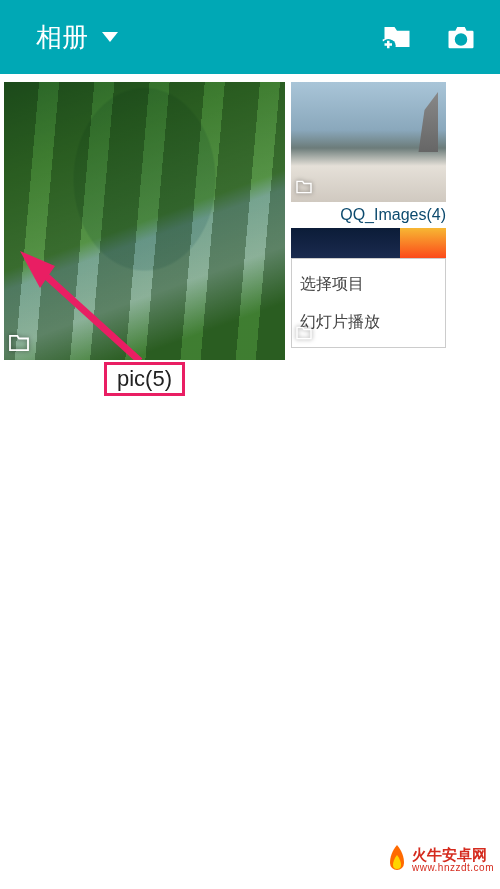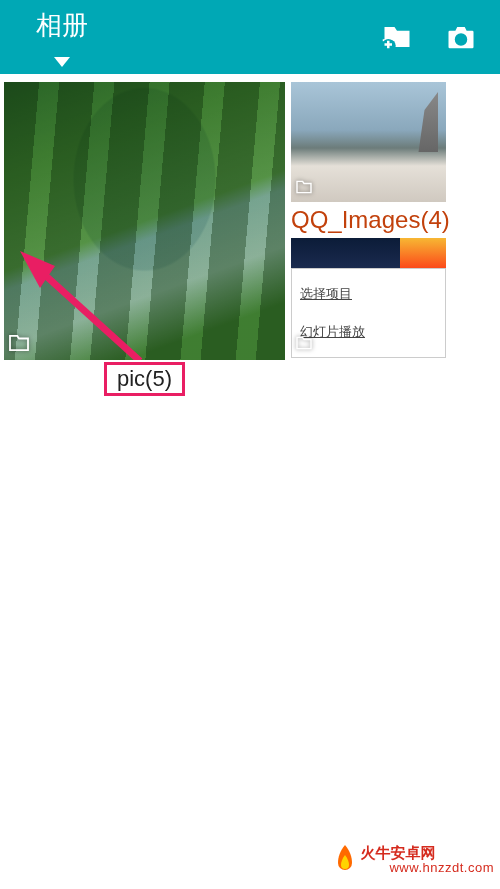--- a/index.html
+++ b/index.html
@@ -1,18 +1,18 @@
 <!DOCTYPE html>
 <html><head>
   <meta charset="utf-8">
   <style>
     * { margin: 0; padding: 0; box-sizing: border-box; }
     body { width: 500px; height: 889px; font-family: sans-serif; background: #fff; position: relative; overflow: hidden; }
     .header { background: #00a8b5; height: 74px; display: flex; align-items: center; padding: 0 16px; }
-    .title-wrap { display: flex; align-items: center; gap: 14px; color: #fff; font-size: 26px; padding-left: 20px; flex-direction: column; }
+    .title-wrap { display: flex; align-items: center; gap: 14px; color: #fff; font-size: 26px; padding-left: 20px; }
     .dropdown-icon { width: 0; height: 0; border-left: 8px solid transparent; border-right: 8px solid transparent; border-top: 10px solid #fff; }
     .header-right { margin-left: auto; display: flex; align-items: center; gap: 34px; padding-right: 8px; }
     .add-folder-icon svg, .camera-icon svg { fill: #fff; display: block; }
     .content { display: flex; padding: 8px 4px; gap: 6px; }
     .col-left { width: 281px; }
     .col-right { width: 155px; display: flex; flex-direction: column; gap: 2px; }
     .thumb { position: relative; background: #ccc; overflow: hidden; }
     .thumb .folder-overlay { position: absolute; left: 4px; bottom: 4px; }
     .folder-overlay svg { fill: #fff; filter: drop-shadow(0 0 2px rgba(0,0,0,0.5)); }
     .thumb-main { height: 278px; background: linear-gradient(160deg, #3a7a3a 0%, #5a9a4a 25%, #7ab46a 50%, #aac9db 55%, #c8d9e8 70%, #5a9a4a 85%); }
@@ -20,26 +20,26 @@
     .arrow-annot { position: absolute; left: 6px; bottom: -6px; width: 140px; height: 120px; pointer-events: none; }
     .label-row { display: flex; align-items: center; justify-content: center; margin-top: 4px; height: 30px; }
     .highlight-box { border: 3px solid #e91e63; padding: 1px 10px; font-size: 22px; color: #222; }
     .thumb-qq { height: 120px; background: linear-gradient(to bottom, #a9c5d8 0%, #8aa8bc 40%, #6c7c7a 55%, #e5e0d8 70%, #d0c9c0 100%); position: relative; }
     .thumb-qq::after { content:""; position:absolute; right:8px; top:10px; width:30px; height:60px; background: linear-gradient(#888,#666); clip-path: polygon(35% 100%, 55% 30%, 100% 0%, 100% 100%); }
     .thumb-screenshots { height: 120px; display: flex; flex-direction: column; background:#fff; }
     .thumb-screenshots .row1 { height: 30px; display: flex; }
     .thumb-screenshots .r1a { flex:7; background: linear-gradient(#0b1c38,#1a2a4e); }
     .thumb-screenshots .r1b { flex:3; background: linear-gradient(#f7b733,#fc4a1a); }
     .thumb-screenshots .menu-area { flex:1; background: #fff; border: 1px solid #ccc; padding: 6px 8px; display:flex; flex-direction:column; justify-content:space-around; }
-    .menu-item { font-size: 13px; color: #444; text-decoration: underline; }
-    .album-label { font-size: 24px; color: #c2410c; padding: 2px 0; text-align: right; }
+    .menu-item { font-size: 16px; color: #444; }
+    .album-label { font-size: 16px; color: #0c4a6e; padding: 2px 0; text-align: right; }
     .watermark { position: absolute; right: 6px; bottom: 12px; display: flex; align-items: center; gap: 0; }
     .wm-text { display:flex; flex-direction:column; line-height:1.05; }
     .wm-line1 { font-size: 15px; color: #d52b1e; font-weight: bold; }
-    .wm-line2 { font-size: 13px; color: #d52b1e; letter-spacing: 0.5px; margin-left: 29px; }
+    .wm-line2 { font-size: 10px; color: #d52b1e; letter-spacing: 0.5px; }
   </style>
 </head>
 <body>
 
 <div class="header">
   <div class="title-wrap">
     <span>相册</span>
     <span class="dropdown-icon"></span>
   </div>
   <div class="header-right">

